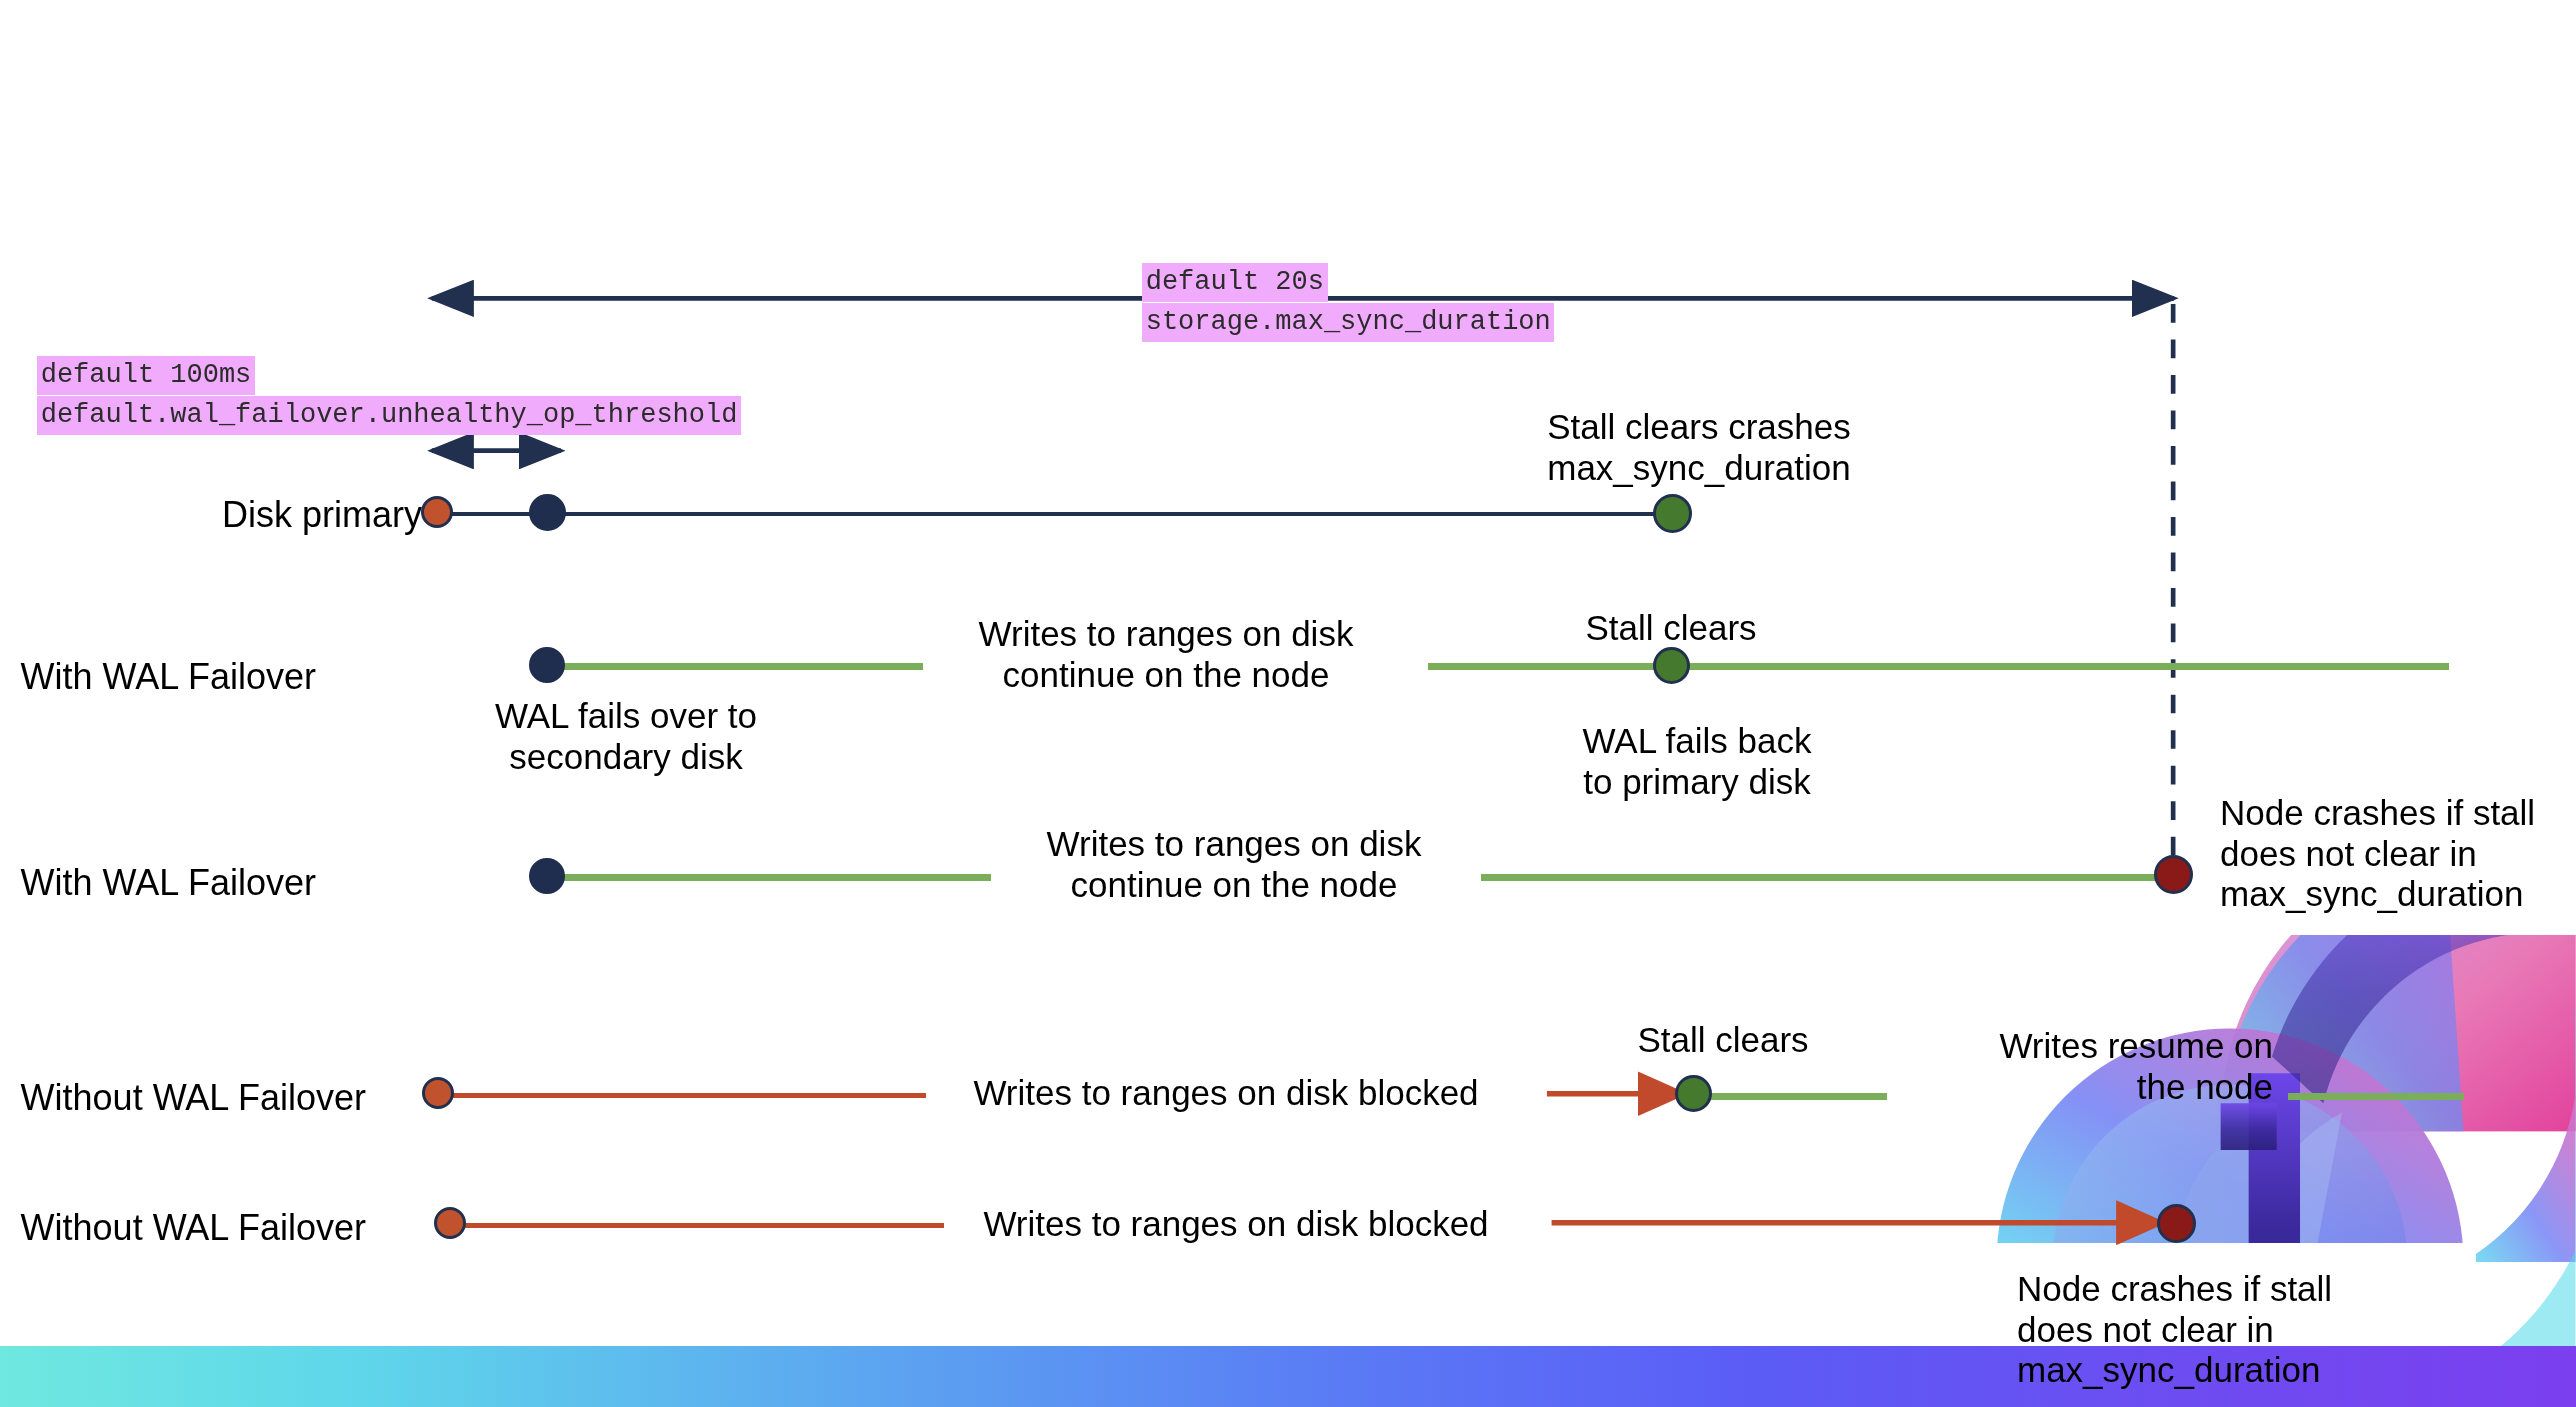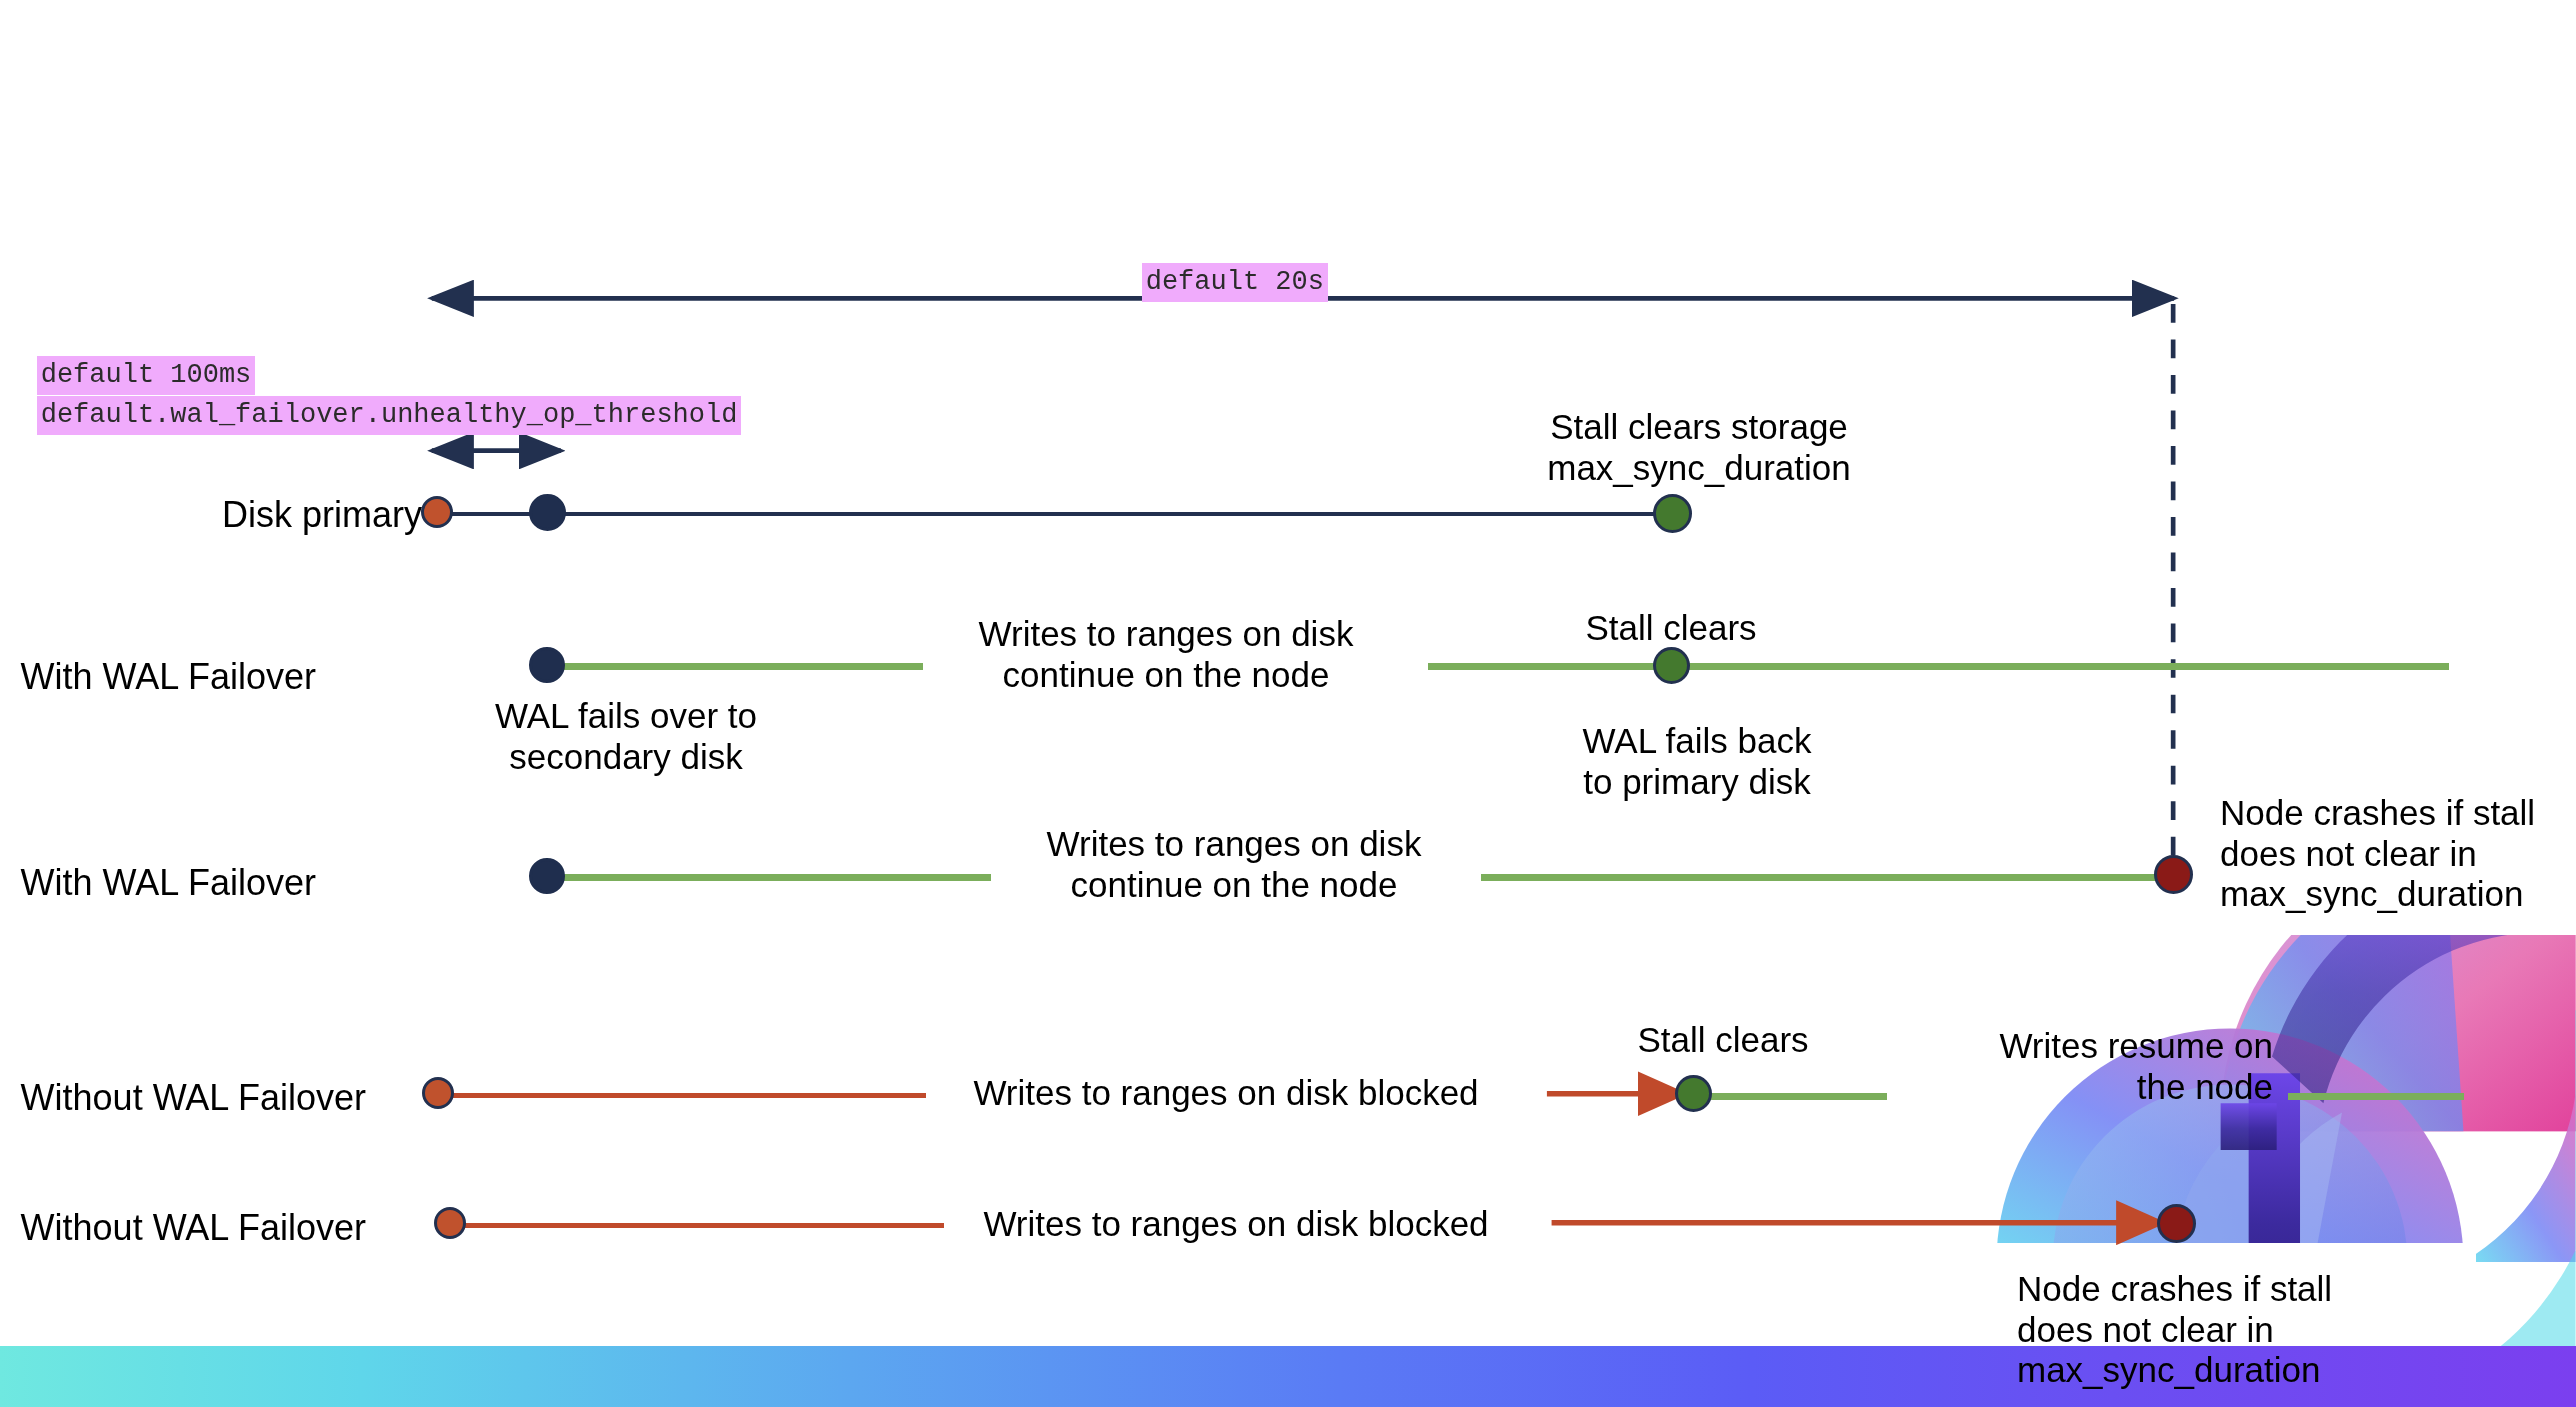--- a/index.html
+++ b/index.html
@@ -238,33 +238,34 @@
     <line x1="462" y1="482" x2="600" y2="482" stroke="#22304F" stroke-width="5" marker-start="url(#navyArrowL)" marker-end="url(#navyArrowR)"></line>
 
     <line x1="2325" y1="325" x2="2325" y2="930" stroke="#22304F" stroke-width="5" stroke-dasharray="20 18"></line>
 
     <line x1="1655" y1="1170" x2="1800" y2="1170" stroke="#C04A2B" stroke-width="6" marker-end="url(#redArrowR)"></line>
 
     <line x1="1660" y1="1308" x2="2312" y2="1308" stroke="#C04A2B" stroke-width="6" marker-end="url(#redArrowR)"></line>
   </svg>
 
   <div class="code-chip" style="left:1142px; top:263px;">default 20s</div>
+  <div class="code-chip" style="left:1142px; top:303px;">storage.max_sync_duration</div>
 
   <div class="code-chip" style="left:37px; top:356px;">default 100ms</div>
   <div class="code-chip" style="left:37px; top:396px;">default.wal_failover.unhealthy_op_threshold</div>
 
   <div class="row-label" style="left:222px; top:494px;">Disk primary</div>
 
   <div class="tl-line line-navy" style="left:437px; top:512px; width:1232px;"></div>
 
   <div class="dot dot-orange" style="left:421px; top:496px; width:32px; height:32px;"></div>
   <div class="dot dot-navy" style="left:529px; top:494px; width:37px; height:37px;"></div>
   <div class="dot dot-green" style="left:1653px; top:494px; width:39px; height:39px;"></div>
 
-  <div class="txt center" style="left:1699px; top:407px; width:393px;">Stall clears storage
+  <div class="txt center" style="left:1699px; top:407px; width:393px;">Stall clears crashes
 max_sync_duration</div>
 
   <div class="row-label" style="left:20.6px; top:656px;">With WAL Failover</div>
 
   <div class="tl-line line-green" style="left:542px; top:663px; width:381px;"></div>
   <div class="tl-line line-green" style="left:1428px; top:663px; width:1021px;"></div>
 
   <div class="dot dot-navy" style="left:529px; top:647px; width:36px; height:36px;"></div>
   <div class="dot dot-green" style="left:1653px; top:647px; width:37px; height:37px;"></div>
 

